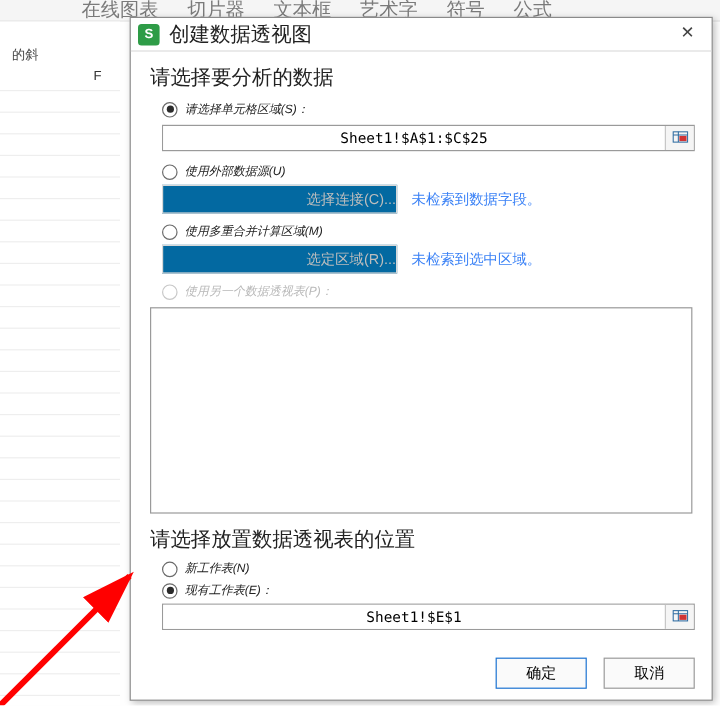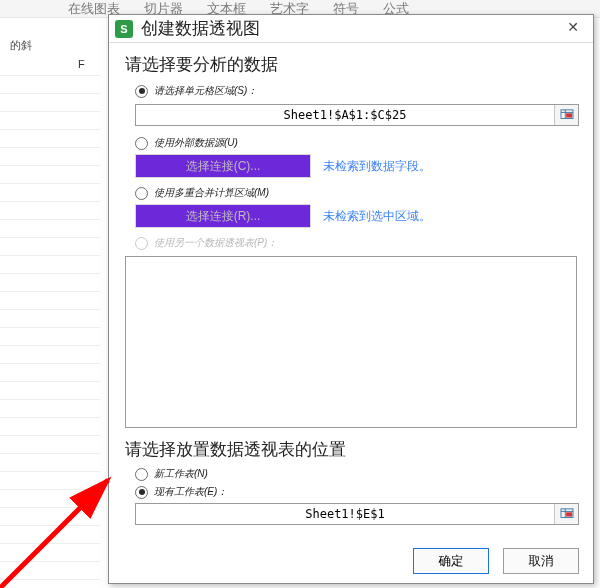--- a/index.html
+++ b/index.html
@@ -3,21 +3,21 @@
 <meta charset="utf-8">
 <style>
   * { box-sizing: border-box; margin: 0; padding: 0; }
   html, body { width: 600px; height: 588px; overflow: hidden; font-family: "Microsoft YaHei", SimSun, sans-serif; font-size: 12px; }
   body { background: #fefefe; position: relative; }
 
   
   .bg-toolbar {
     position: absolute; top: 0; left: 0; right: 0; height: 18px;
     background: #f5f5f5; border-bottom: 1px solid #e5e5e5;
-    color: #7a7a7a; font-size: 13px; padding-left: 68px;
+    color: #7a7a7a; font-size: 16px; padding-left: 68px;
     display: flex; align-items: center; gap: 24px;
   }
   .bg-grid {
     position: absolute; left: 0; top: 18px; width: 100px; bottom: 0;
     background: #fff;
   }
   .bg-cell-strip {
     border-bottom: 1px solid #eeeeee; height: 18px;
   }
   .bg-label { position:absolute; left:10px; top:38px; color:#444; font-size:11px;}
@@ -80,22 +80,22 @@
     width:24px; height:100%; border-left:1px solid #c7c7c7;
     display:flex; align-items:center; justify-content:center; cursor:pointer;
     background:#f5f5f5;
   }
   .range-btn svg { width:14px; height:12px; }
 
   .ghost-btn-row {
     display:flex; align-items:center; margin: 0 0 6px 12px; gap:12px;
   }
   .ghost-btn {
-    width:176px; height:24px; border:1px solid #d8d8d8; background:#6d28d9;
-    color:#bdbdbd; font-size:12px; text-align:center; line-height:22px;
+    width:196px; height:24px; border:1px solid #d8d8d8; background:#0369a1;
+    color:#bdbdbd; font-size:12px; text-align:right; line-height:22px;
   }
   .ghost-hint { color:#3b82f6; font-size:12px; }
 
   .big-textarea {
     margin: 2px 2px 0 2px;
     flex:1; border:1px solid #9a9a9a; background:#fff;
   }
 
   .section2 { margin-top:10px; }
 
@@ -195,21 +195,21 @@
     <div class="ghost-btn-row">
       <div class="ghost-btn">选择连接(C)...</div>
       <div class="ghost-hint">未检索到数据字段。</div>
     </div>
 
     <div class="opt-row">
       <span class="radio"></span>
       <span class="opt-label">使用多重合并计算区域(M)</span>
     </div>
     <div class="ghost-btn-row">
-      <div class="ghost-btn">选择连接(R)...</div>
+      <div class="ghost-btn">选定区域(R)...</div>
       <div class="ghost-hint">未检索到选中区域。</div>
     </div>
 
     <div class="opt-row">
       <span class="radio disabled"></span>
       <span class="opt-label disabled">使用另一个数据透视表(P)：</span>
     </div>
 
     <div class="big-textarea"></div>
 

